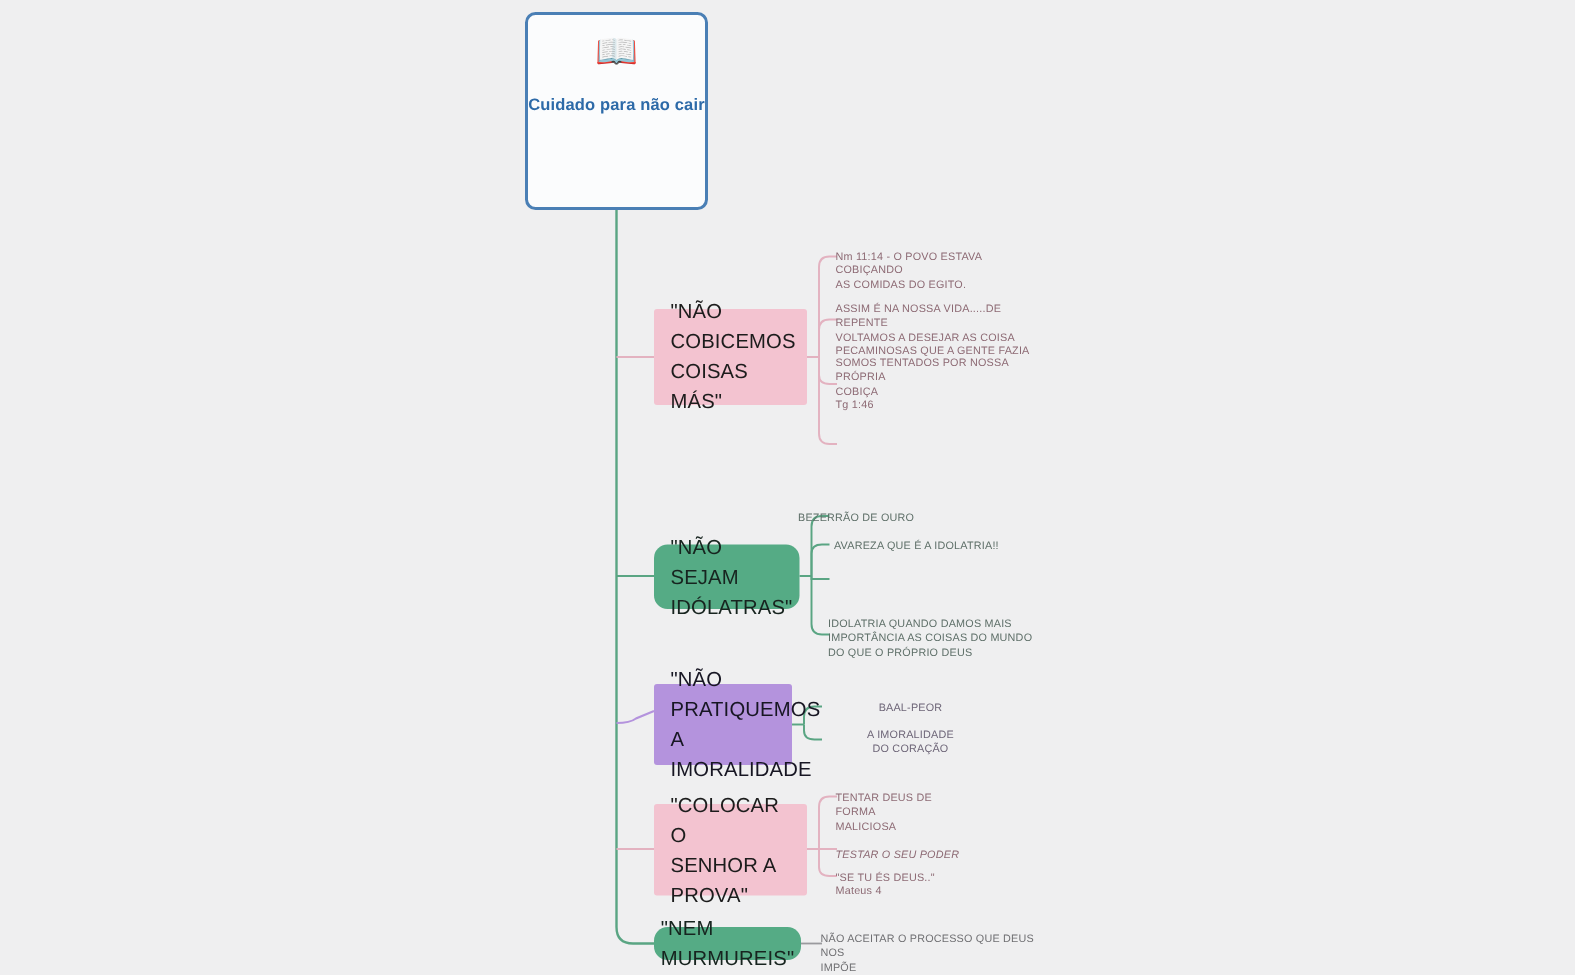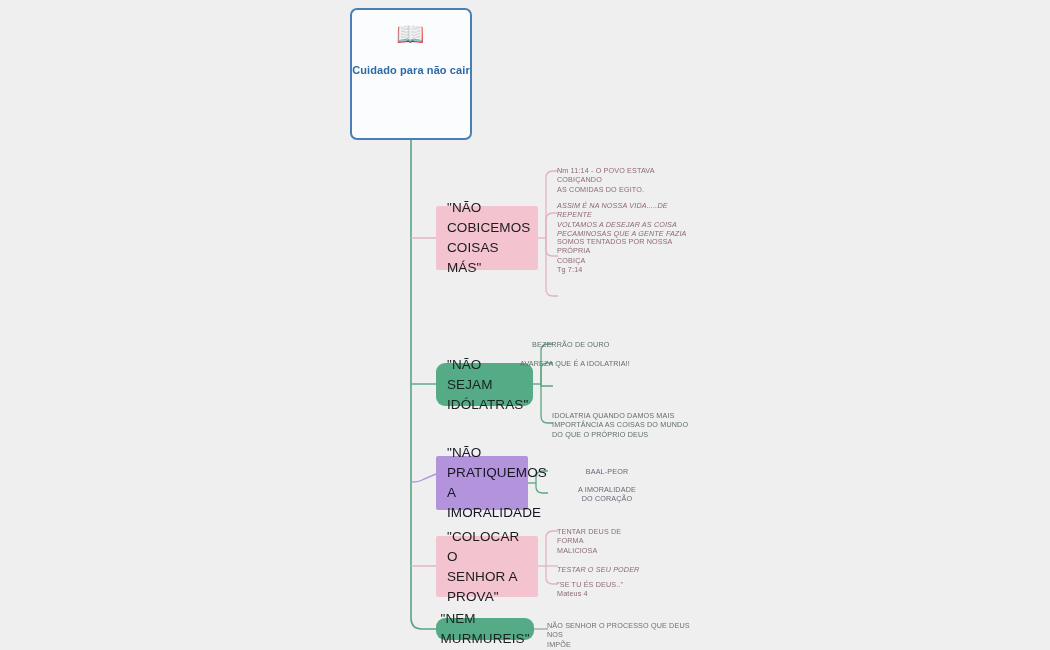--- a/index.html
+++ b/index.html
@@ -134,33 +134,33 @@
 cair</div>
   </div>
 
   <div class="branch b-pink r-sq" style="left:436px; top:206px; width:102px; height:64px;">
     <span class="branch-label">"NÃO
 COBICEMOS
 COISAS MÁS"</span>
   </div>
   <div class="leaf leaf-pink" style="left:557px; top:166px; width:142px;">Nm 11:14 -  O POVO ESTAVA COBIÇANDO
 AS COMIDAS DO EGITO.</div>
-  <div class="leaf leaf-pink" style="left:557px; top:201px; width:142px;font-style:italic;">ASSIM É NA NOSSA VIDA.....DE REPENTE
+  <div class="leaf leaf-pink" style="left:557px; top:201px; width:142px;">ASSIM É NA NOSSA VIDA.....DE REPENTE
 VOLTAMOS A DESEJAR AS COISA
 PECAMINOSAS QUE A GENTE FAZIA</div>
   <div class="leaf leaf-pink" style="left:557px; top:237px; width:142px;">SOMOS TENTADOS POR NOSSA PRÓPRIA
 COBIÇA
-Tg 7:14</div>
+Tg 1:46</div>
 
   <div class="branch b-green r-rnd" style="left:436px; top:363px; width:97px; height:43px;">
     <span class="branch-label">"NÃO SEJAM
 IDÓLATRAS"</span>
   </div>
   <div class="leaf leaf-green" style="left:532px; top:340px; width:146px;">BEZERRÃO DE OURO</div>
-  <div class="leaf leaf-green" style="left:520px; top:359px; width:146px;">AVAREZA QUE É A IDOLATRIA!!</div>
+  <div class="leaf leaf-green" style="left:556px; top:359px; width:146px;">AVAREZA QUE É A IDOLATRIA!!</div>
   <div class="leaf leaf-green" style="left:552px; top:411px; width:146px;">IDOLATRIA QUANDO DAMOS MAIS
 IMPORTÂNCIA AS COISAS DO MUNDO
 DO QUE O PRÓPRIO DEUS</div>
 
   <div class="branch b-purple r-sq" style="left:436px; top:456px; width:92px; height:54px;">
     <span class="branch-label">"NÃO
 PRATIQUEMOS
 A IMORALIDADE</span>
   </div>
   <div class="leaf leaf-purp" style="left:547px; top:467px; width:120px;">BAAL-PEOR</div>
@@ -175,16 +175,16 @@
   <div class="leaf leaf-pink" style="left:557px; top:527px; width:130px;">TENTAR DEUS DE
 FORMA
 MALICIOSA</div>
   <div class="leaf leaf-pink" style="left:557px; top:565px; width:130px;font-style:italic;">TESTAR O SEU PODER</div>
   <div class="leaf leaf-pink" style="left:557px; top:580px; width:130px;">"SE TU ÉS DEUS.."
 Mateus 4</div>
 
   <div class="branch b-green r-rnd" style="left:436px; top:618px; width:98px; height:22px; padding:2px 8px; justify-content:center;">
     <span class="branch-label">"NEM MURMUREIS"</span>
   </div>
-  <div class="leaf leaf-gray" style="left:547px; top:621px; width:150px;">NÃO SENHOR O PROCESSO QUE DEUS NOS
+  <div class="leaf leaf-gray" style="left:547px; top:621px; width:150px;">NÃO ACEITAR O PROCESSO QUE DEUS NOS
 IMPÕE</div>
 
 </div>
 
 </body></html>

